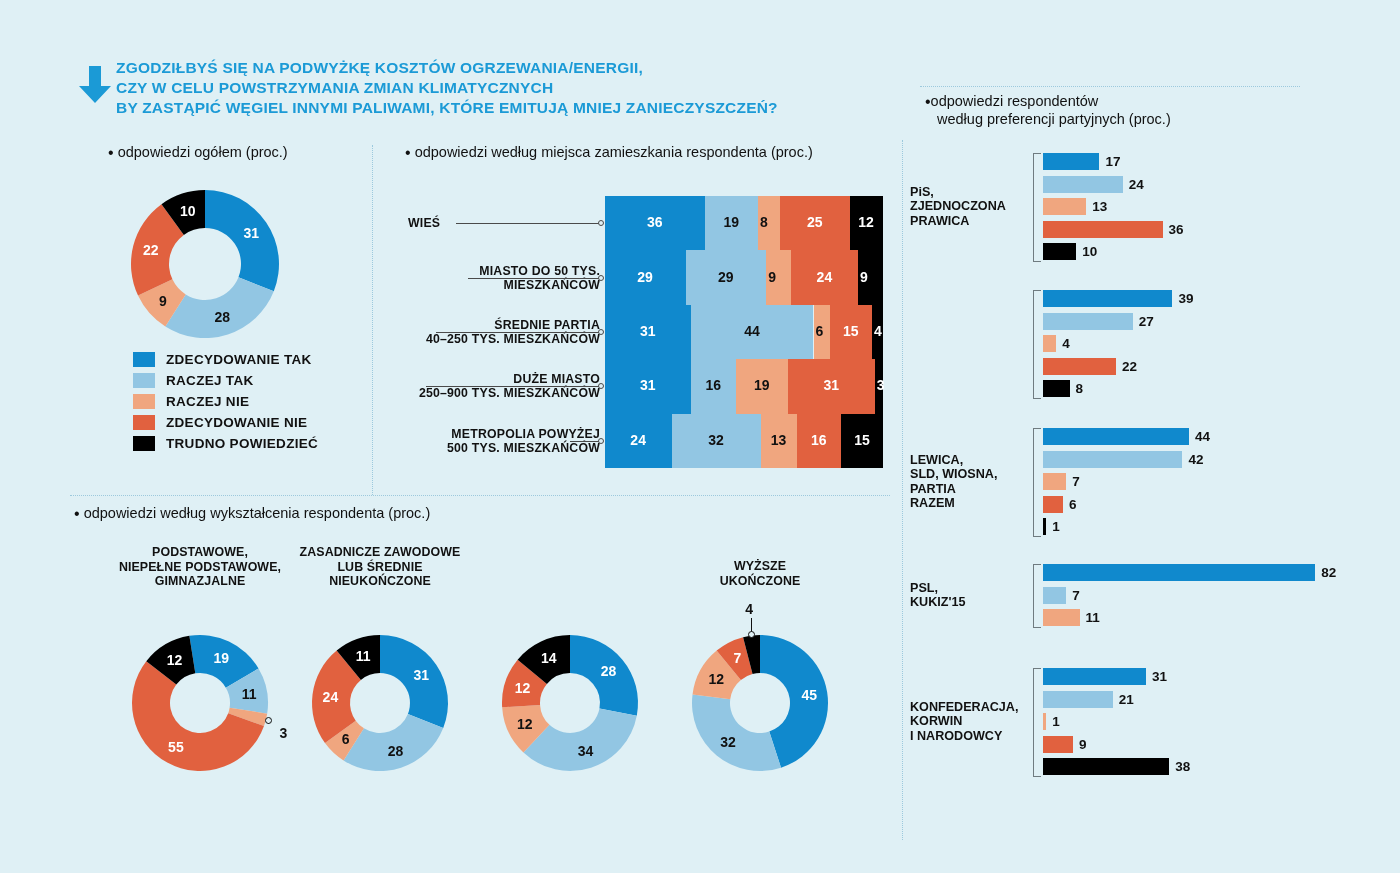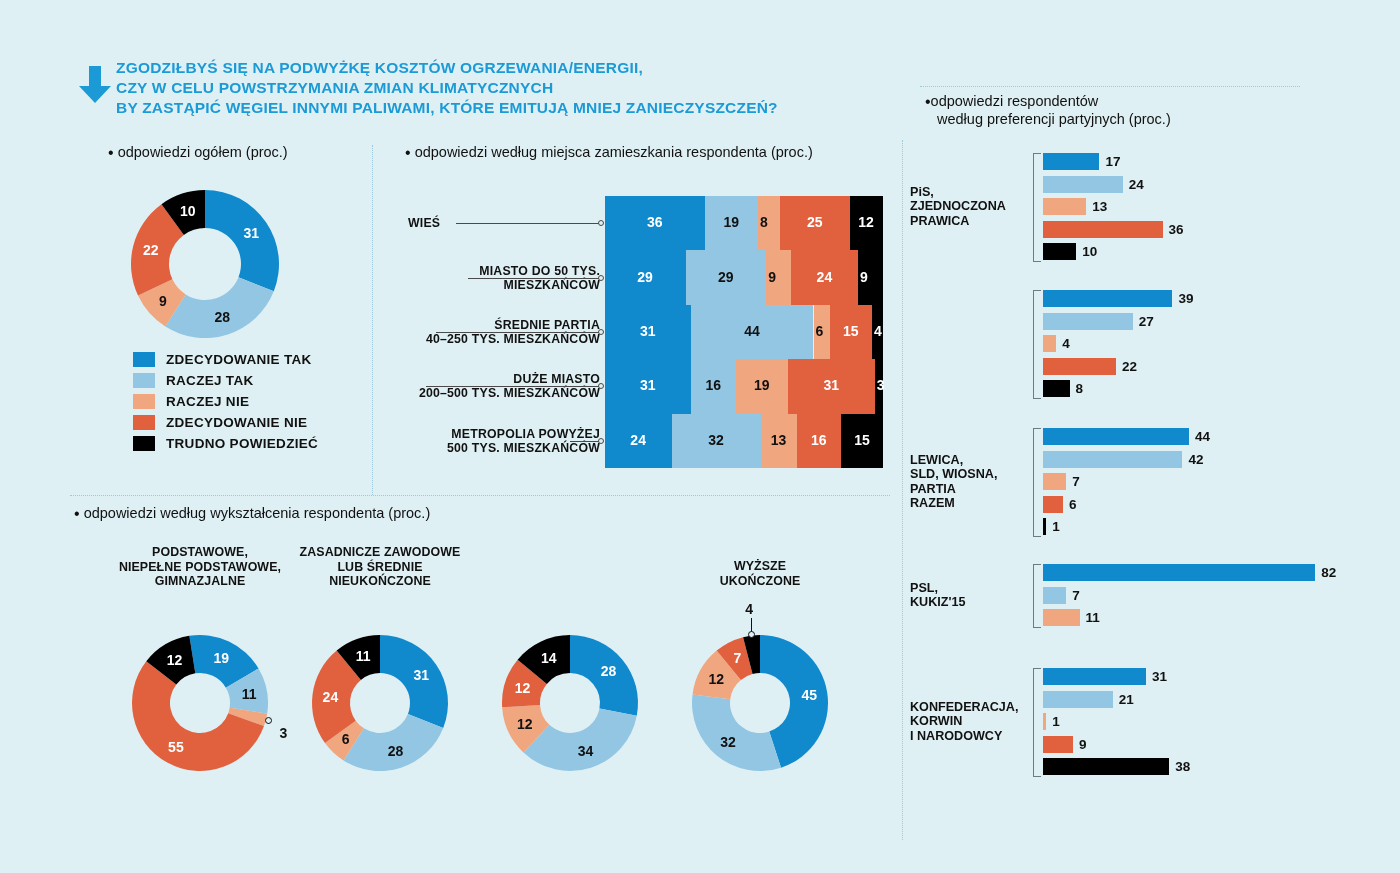--- a/index.html
+++ b/index.html
@@ -174,21 +174,21 @@
     <div class="leader" style="left: 80px; top: 81.6px; width: 132px;"></div>
     <div class="leaderdot" style="left: 210px; top: 78.6px;"></div>
     <div class="mlab" style="top: 122px; right: 6px;">
       <div>ŚREDNIE PARTIA</div>
       <div>40–250 TYS. MIESZKAŃCÓW</div>
     </div>
     <div class="leader" style="left: 48px; top: 136px; width: 164px;"></div>
     <div class="leaderdot" style="left: 210px; top: 133px;"></div>
     <div class="mlab" style="top: 176.4px; right: 6px;">
       <div>DUŻE MIASTO</div>
-      <div>200–500 TYS. MIESZKAŃCÓW</div>
+      <div>250–900 TYS. MIESZKAŃCÓW</div>
     </div>
     <div class="leader" style="left: 38px; top: 190.4px; width: 174px;"></div>
     <div class="leaderdot" style="left: 210px; top: 187.4px;"></div>
     <div class="mlab" style="top: 230.8px; right: 6px;">
       <div>METROPOLIA POWYŻEJ</div>
       <div>500 TYS. MIESZKAŃCÓW</div>
     </div>
     <div class="leader" style="left: 182px; top: 244.8px; width: 30px;"></div>
     <div class="leaderdot" style="left: 210px; top: 241.8px;"></div>
   </div>

